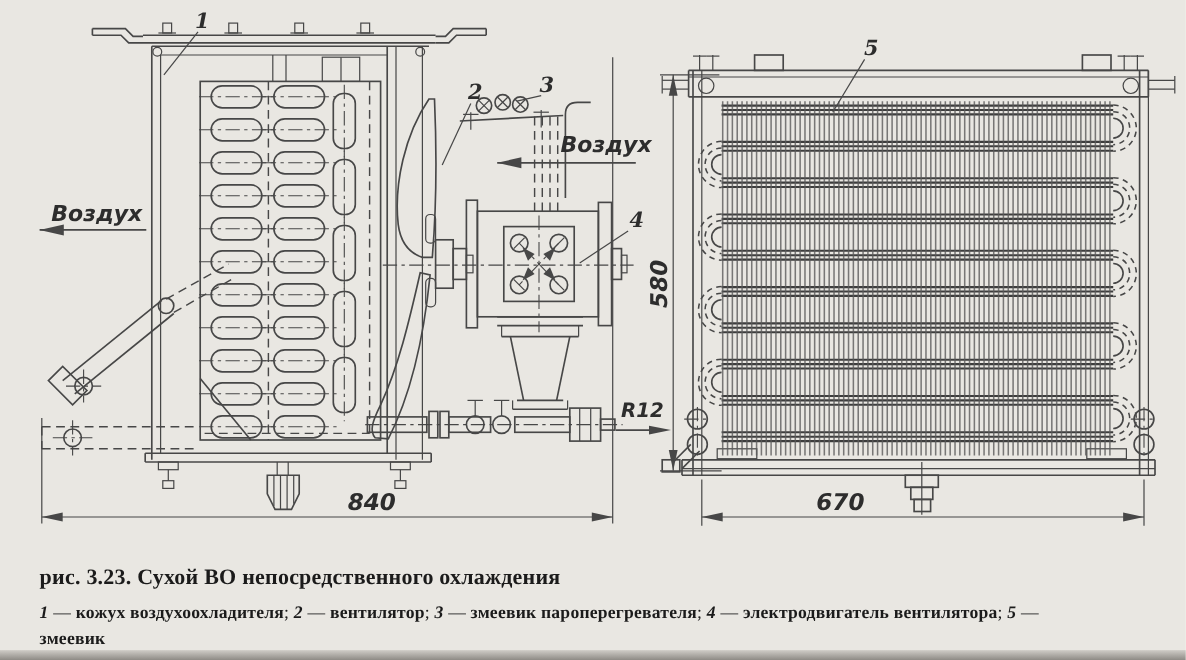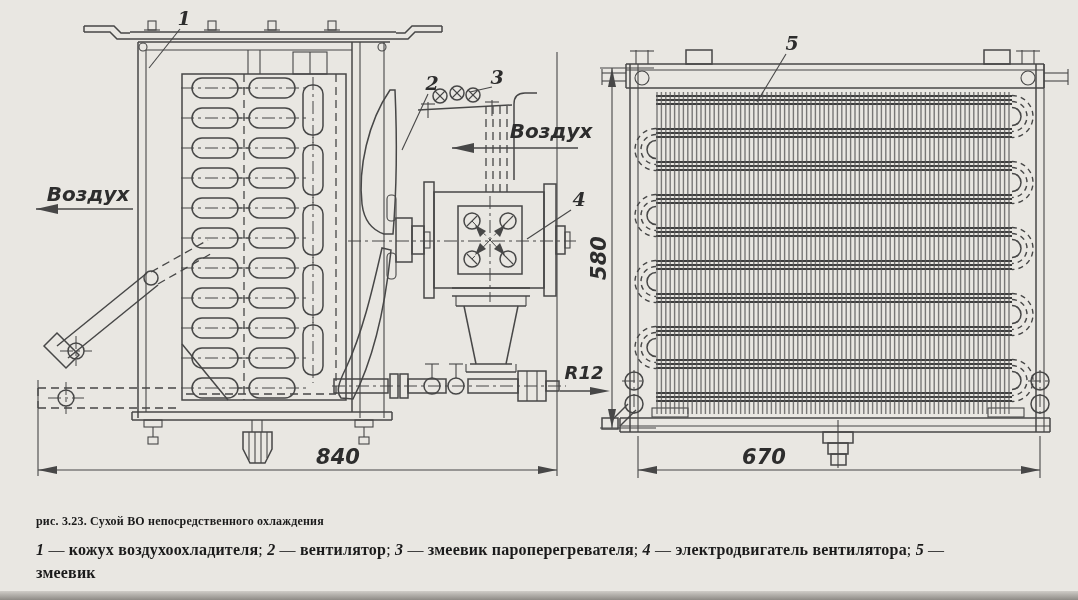--- a/index.html
+++ b/index.html
@@ -17,21 +17,21 @@
   .fin{stroke:#5c5c5c;stroke-width:1.4;opacity:.8;}
   .tube{stroke:#3c3c3c;stroke-width:1.9;fill:none;}
   .fill{fill:#474747;stroke:none;}
   text{fill:#2d2d2d;}
   .dim{font:italic 700 21px "DejaVu Sans",sans-serif;}
   .air{font:italic 700 20px "DejaVu Sans",sans-serif;}
   .pn{font:italic 700 19px "DejaVu Serif",serif;}
   .r12{font:italic 700 18px "DejaVu Sans",sans-serif;}
   
   .caption{position:absolute;left:36px;top:514px;width:1012px;color:#1b1b1b;}
-  .cap-title{font-weight:700;font-size:12px;letter-spacing:.2px;}
+  .cap-title{font-weight:700;font-size:20px;letter-spacing:.2px;}
   .legend{margin-top:9px;font-size:16px;line-height:1.45;letter-spacing:.2px;}
   .legend .line1{white-space:nowrap;}
   .lnum{font-style:italic;font-weight:700;}
   .lname{font-weight:700;}
 </style>
 </head>
 <body>
 
 <div class="page">
 

